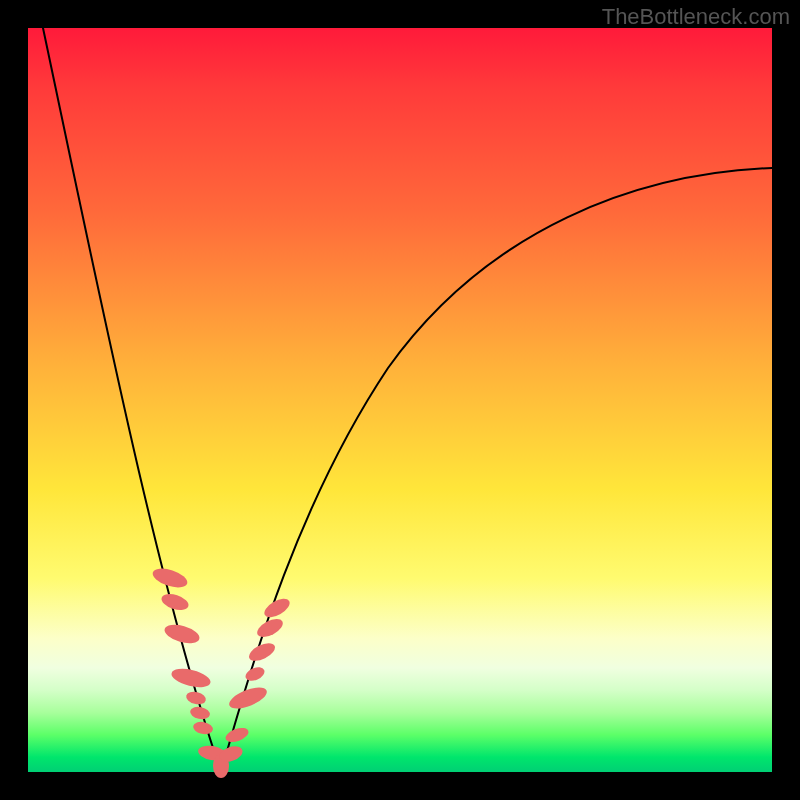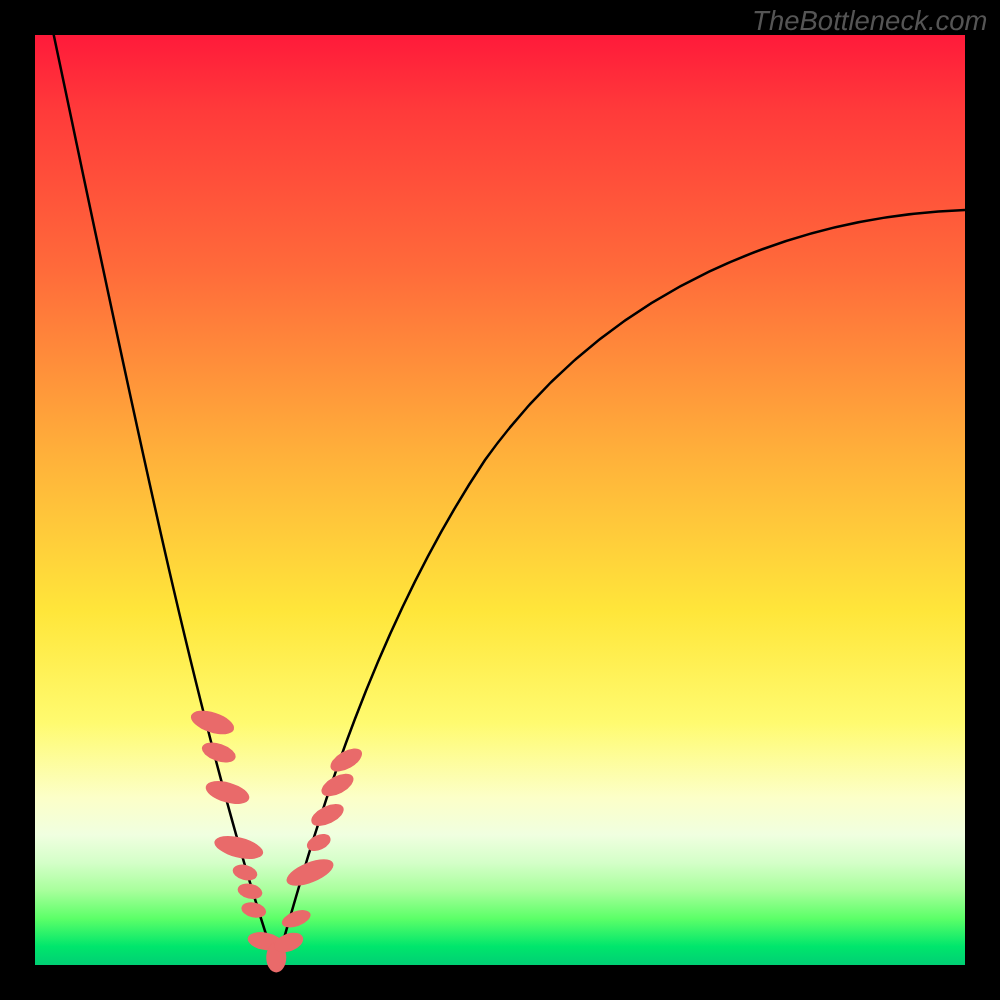--- a/index.html
+++ b/index.html
@@ -36,21 +36,20 @@
   }
   .watermark {
     position: absolute;
     top: 4px;
     right: 10px;
     color: #555555;
     font-size: 22px;
     letter-spacing: 0px;
     font-weight: 400;
     user-select: none;
-    font-style: italic;
   }
   svg.curve {
     position: absolute;
     left: 0;
     top: 0;
     width: 744px;
     height: 744px;
     overflow: visible;
   }
   .curve-path {

